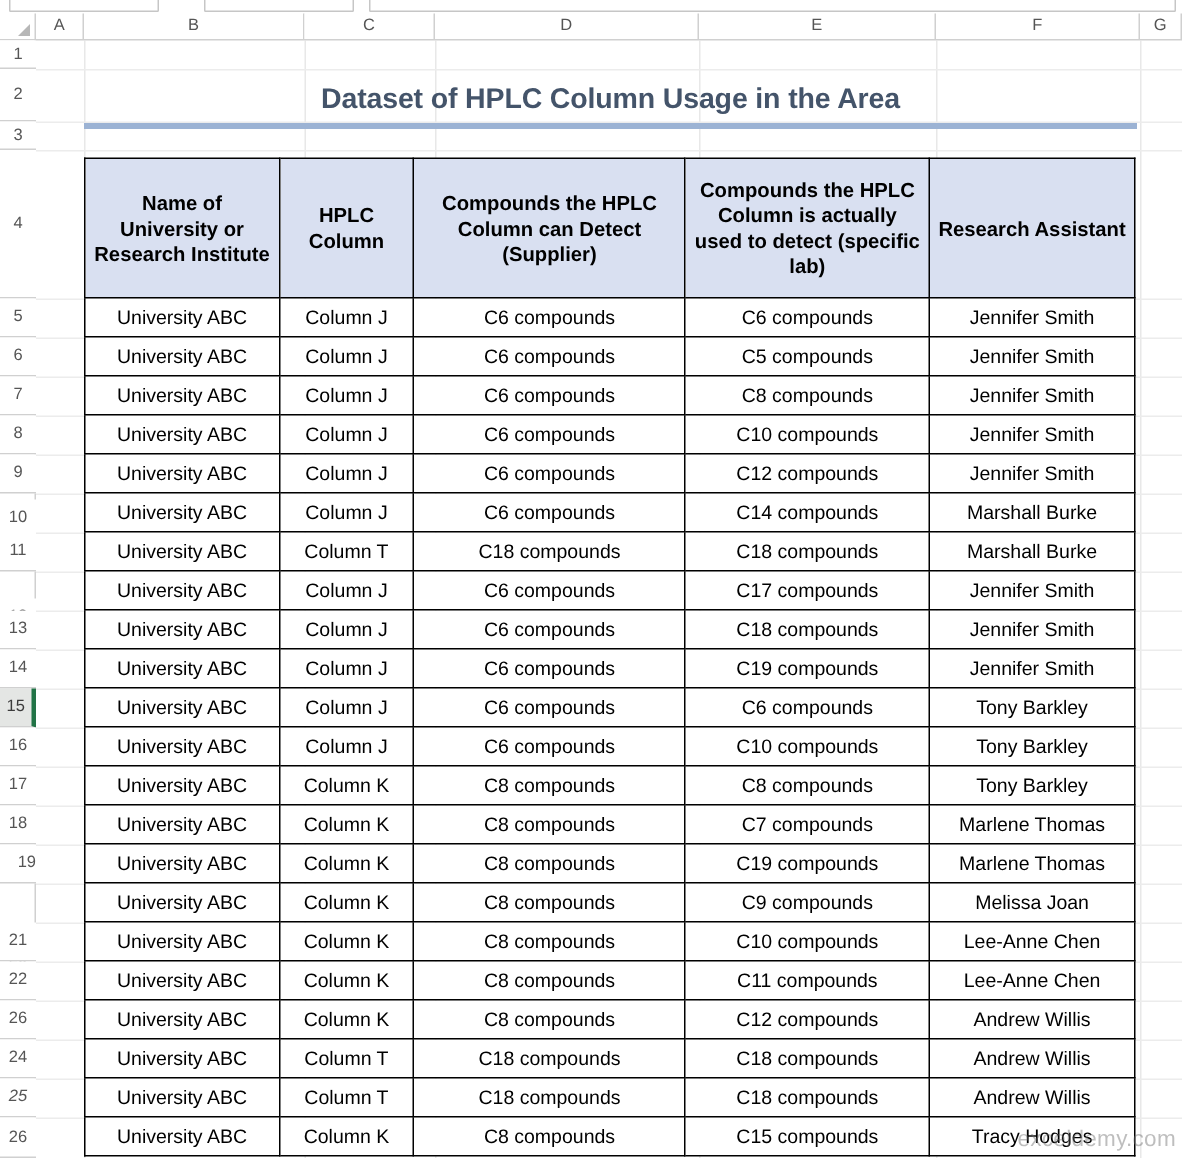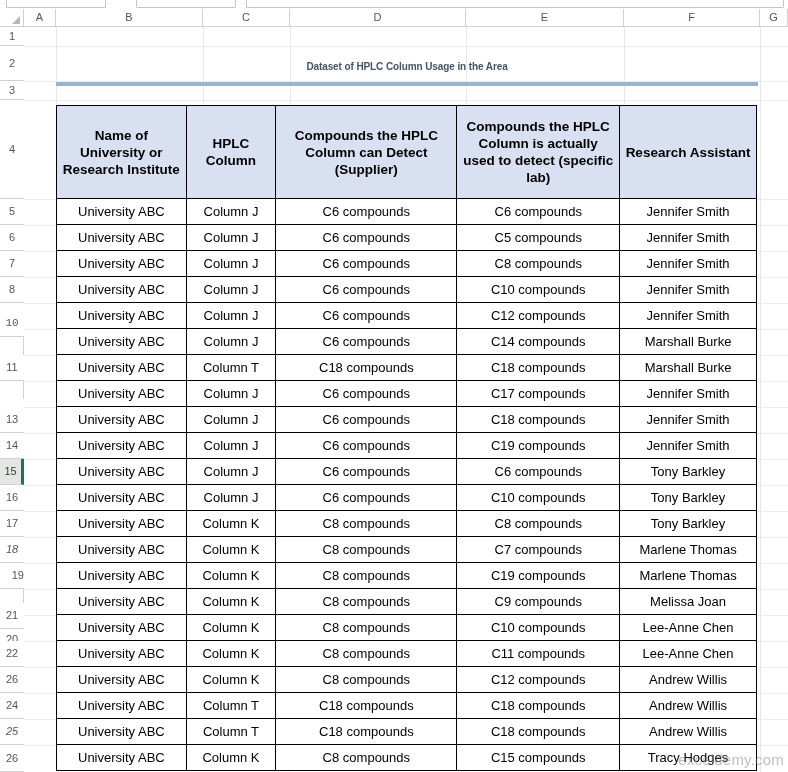--- a/index.html
+++ b/index.html
@@ -115,21 +115,21 @@
     background: #ececec;
   }
 
   
   .sheet-title {
     position: absolute;
     left: 56px; top: 55px;
     width: 702px; height: 24px;
     line-height: 24px;
     text-align: center;
-    font-size: 10px;
+    font-size: 19px;
     font-weight: bold;
     color: #44546a;
     letter-spacing: -0.1px;
     white-space: nowrap;
   }
   .title-rule {
     position: absolute;
     left: 56px; top: 82px;
     width: 702px; height: 4px;
     background: #9cb3d4;
@@ -258,32 +258,32 @@
     <div id="row-heads">
         <div class="row-head" style="top: 0px; height: 19px; line-height: 18px;">1</div>
         <div class="row-head" style="top: 19px; height: 35px; line-height: 34px;">2</div>
         <div class="row-head" style="top: 54px; height: 19px; line-height: 18px;">3</div>
         <div class="row-head" style="top: 73px; height: 99px; line-height: 98px;">4</div>
         <div class="row-head" style="top: 172px; height: 26px; line-height: 25px;">5</div>
         <div class="row-head" style="top: 198px; height: 26px; line-height: 25px;">6</div>
         <div class="row-head" style="top: 224px; height: 26px; line-height: 25px;">7</div>
         <div class="row-head" style="top: 250px; height: 26px; line-height: 25px;">8</div>
         <div class="row-head" style="top: 276px; height: 26px; line-height: 25px;">9</div>
-        <div class="row-head" style="top: 284px; height: 26px; line-height: 25px; font-family: Liberation Mono, monospace;">10</div>
+        <div class="row-head" style="top: 306px; height: 26px; line-height: 25px;">10</div>
         <div class="row-head" style="top: 328px; height: 26px; line-height: 25px;">11</div>
         <div class="row-head" style="top: 372px; height: 26px; line-height: 25px; text-align: center;">12</div>
         <div class="row-head" style="top: 380px; height: 26px; line-height: 25px;">13</div>
         <div class="row-head" style="top: 406px; height: 26px; line-height: 25px;">14</div>
         <div class="row-head active" style="top: 432px; height: 26px; line-height: 25px;">15</div>
         <div class="row-head" style="top: 458px; height: 26px; line-height: 25px;">16</div>
         <div class="row-head" style="top: 484px; height: 26px; line-height: 25px;">17</div>
-        <div class="row-head" style="top: 510px; height: 26px; line-height: 25px; font-style: italic;">18</div>
+        <div class="row-head" style="top: 510px; height: 26px; line-height: 25px;">18</div>
         <div class="row-head" style="top: 536px; height: 26px; line-height: 25px; text-align: right;">19</div>
         <div class="row-head" style="top: 562px; height: 26px; line-height: 25px; margin-top: 38px;">20</div>
-        <div class="row-head" style="top: 576px; height: 26px; line-height: 25px;">21</div>
+        <div class="row-head" style="top: 588px; height: 26px; line-height: 25px;">21</div>
         <div class="row-head" style="top: 614px; height: 26px; line-height: 25px;">22</div>
         <div class="row-head" style="top: 640px; height: 26px; line-height: 25px;">26</div>
         <div class="row-head" style="top: 666px; height: 26px; line-height: 25px;">24</div>
         <div class="row-head" style="top: 692px; height: 26px; line-height: 25px; font-style: italic;">25</div>
         <div class="row-head" style="top: 718px; height: 27px; line-height: 26px;">26</div>
       </div>
   </div>
 
   <div class="sheet-title">Dataset of HPLC Column Usage in the Area</div>
   <div class="title-rule"></div>

